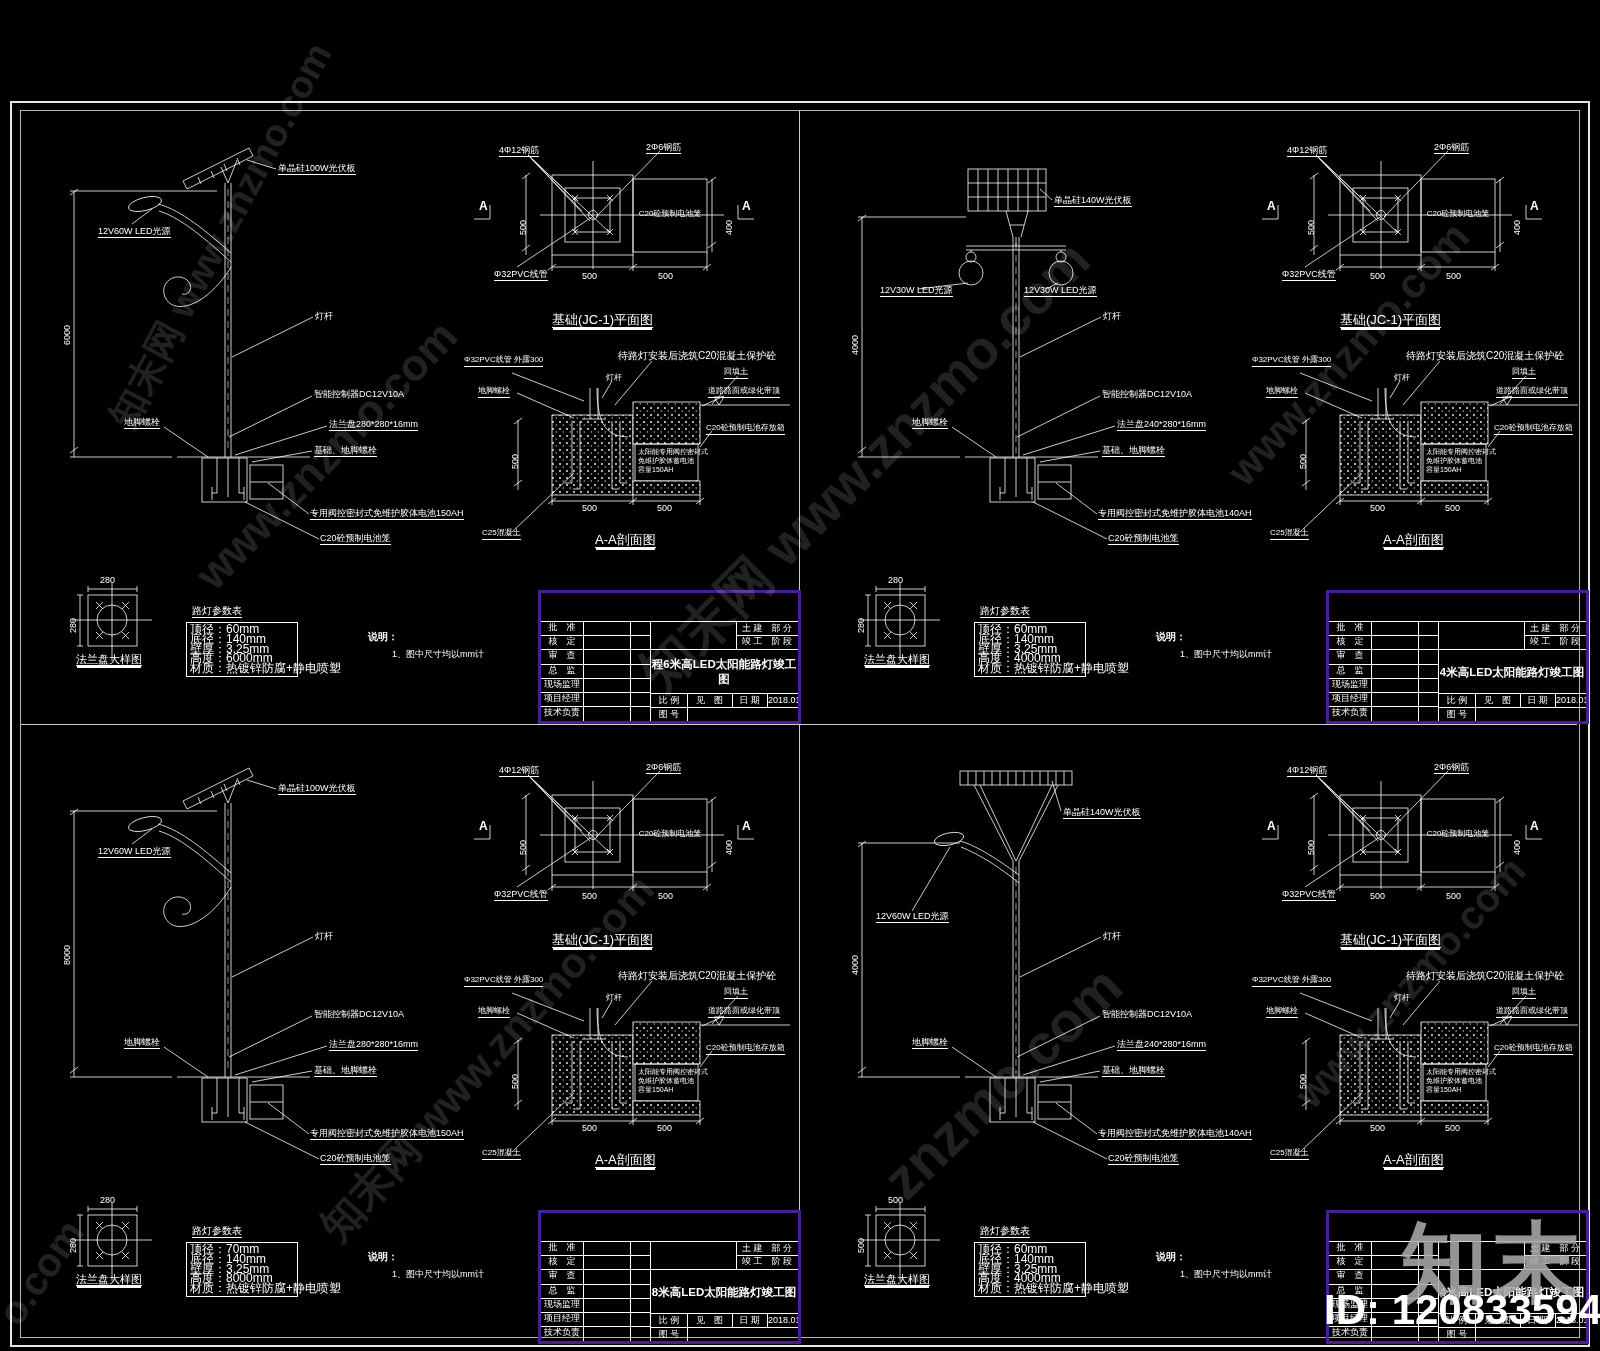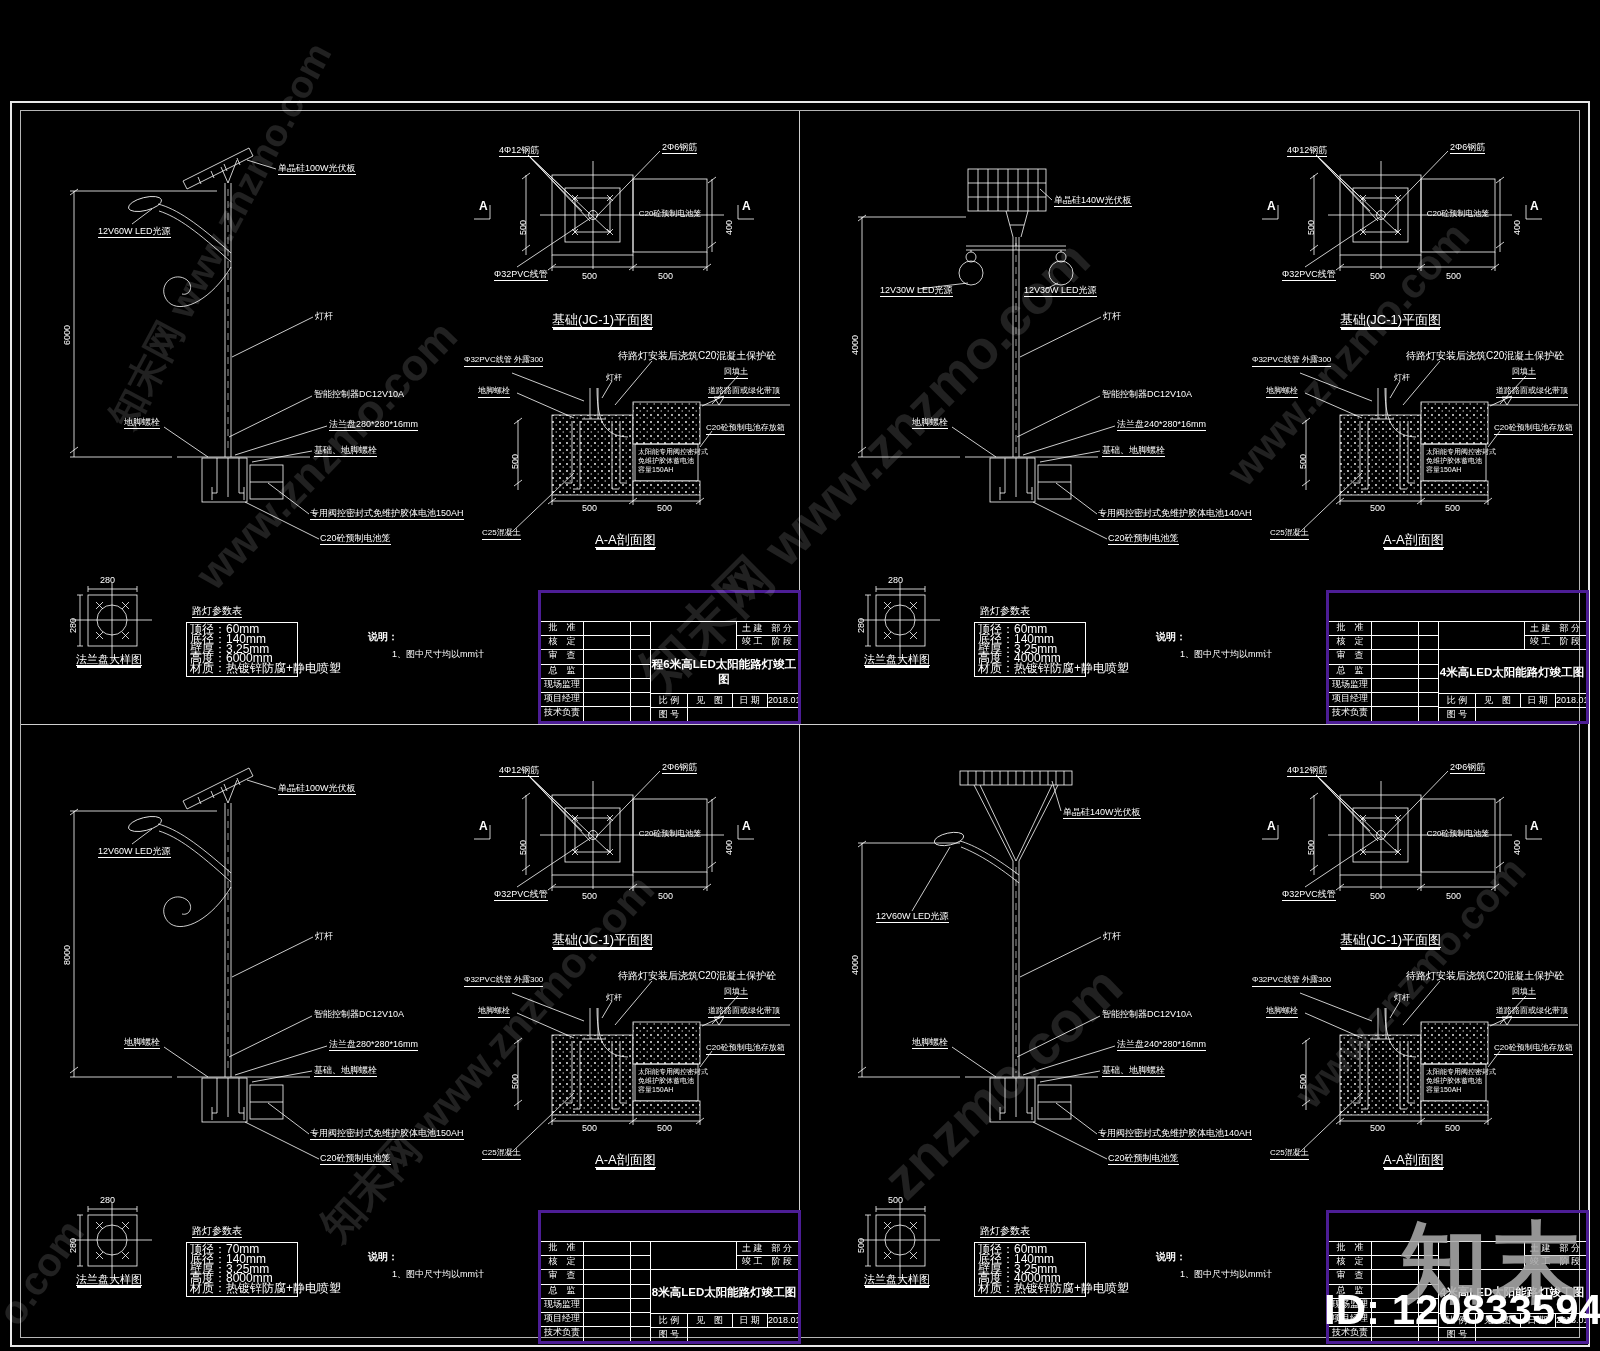--- a/index.html
+++ b/index.html
@@ -44,21 +44,21 @@
   .lbl-ctrl{left:302px;top:284px;}
   .lbl-anchor{left:112px;top:312px;}
   .lbl-flange{left:317px;top:314px;}
   .lbl-base{left:302px;top:340px;}
   .lbl-batt{left:298px;top:403px;}
   .lbl-cage{left:308px;top:428px;}
   .dim-h{left:50px;top:240px;}
   .art-flat .dim-h,.art-vee .dim-h{top:250px;}
   
   .f-rebar1{left:487px;top:40px;}
-  .f-rebar2{left:650px;top:37px;}
+  .f-rebar2{left:634px;top:37px;}
   .f-cage{left:622px;top:104px;width:72px;text-align:center;font-size:8px;white-space:normal;}
   .f-pvc{left:482px;top:164px;}
   .f-dl{left:506px;top:130px;}
   .f-dr{left:712px;top:130px;}
   .f-b1{left:570px;top:166px;}
   .f-b2{left:646px;top:166px;}
   .f-al{left:467px;top:96px;font-size:12px;font-weight:bold;}
   .f-ar{left:730px;top:96px;font-size:12px;font-weight:bold;}
   .f-title{left:540px;top:210px;}
   

